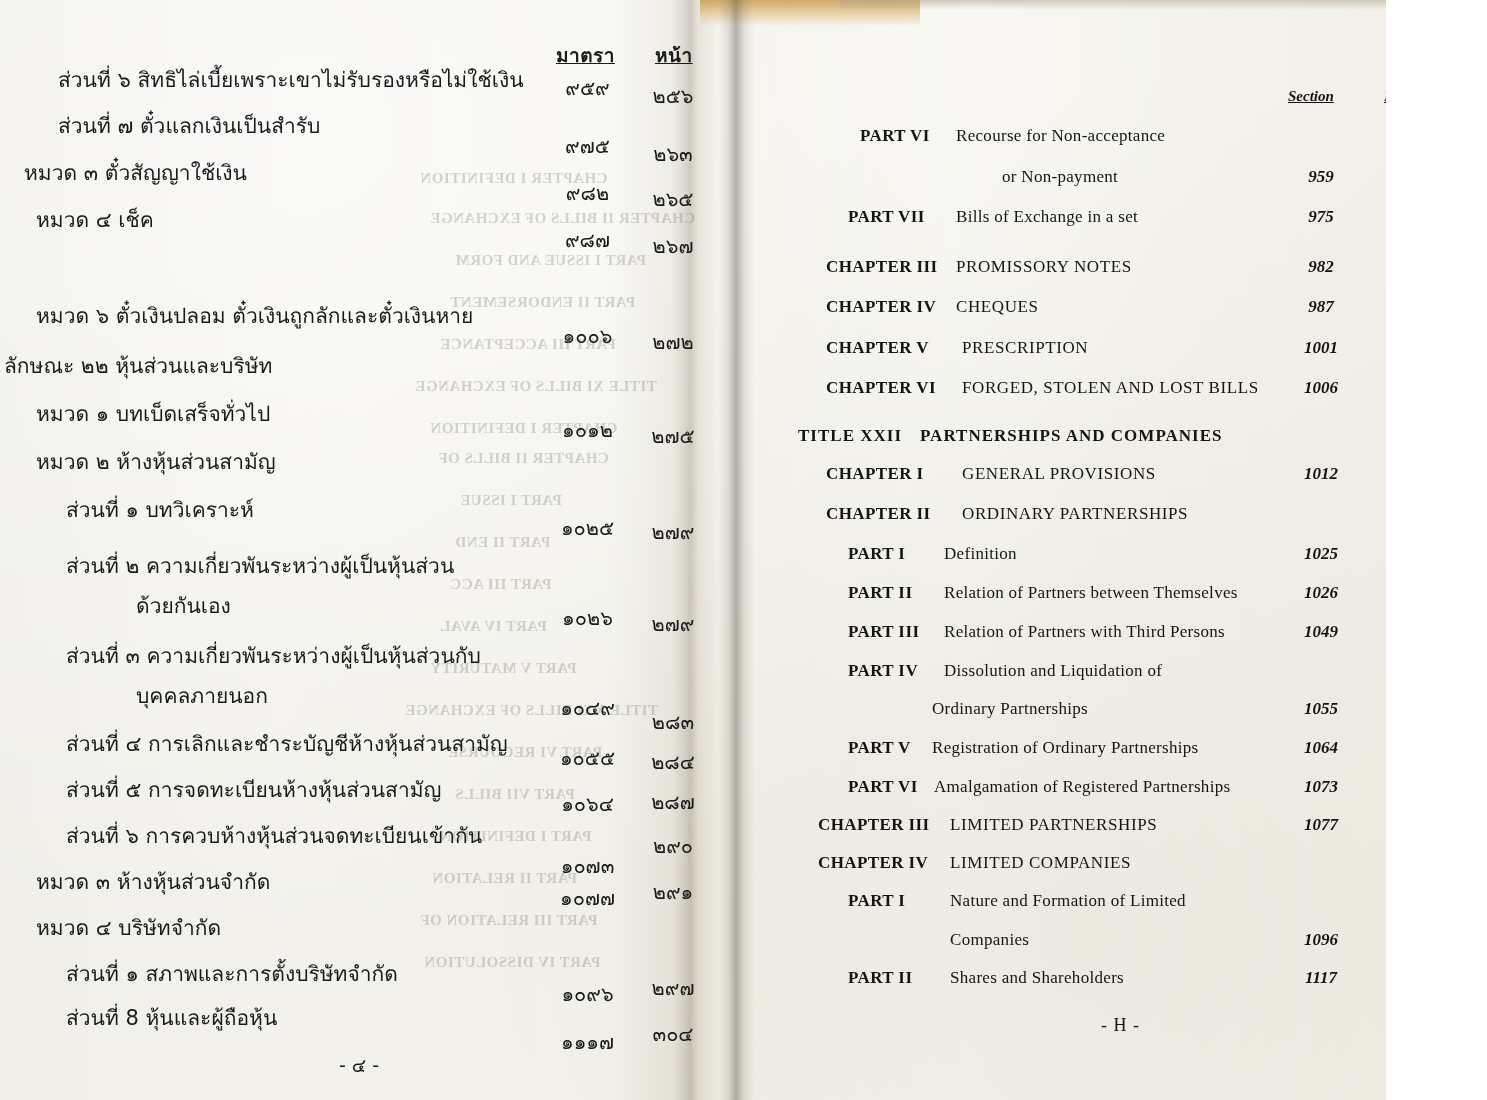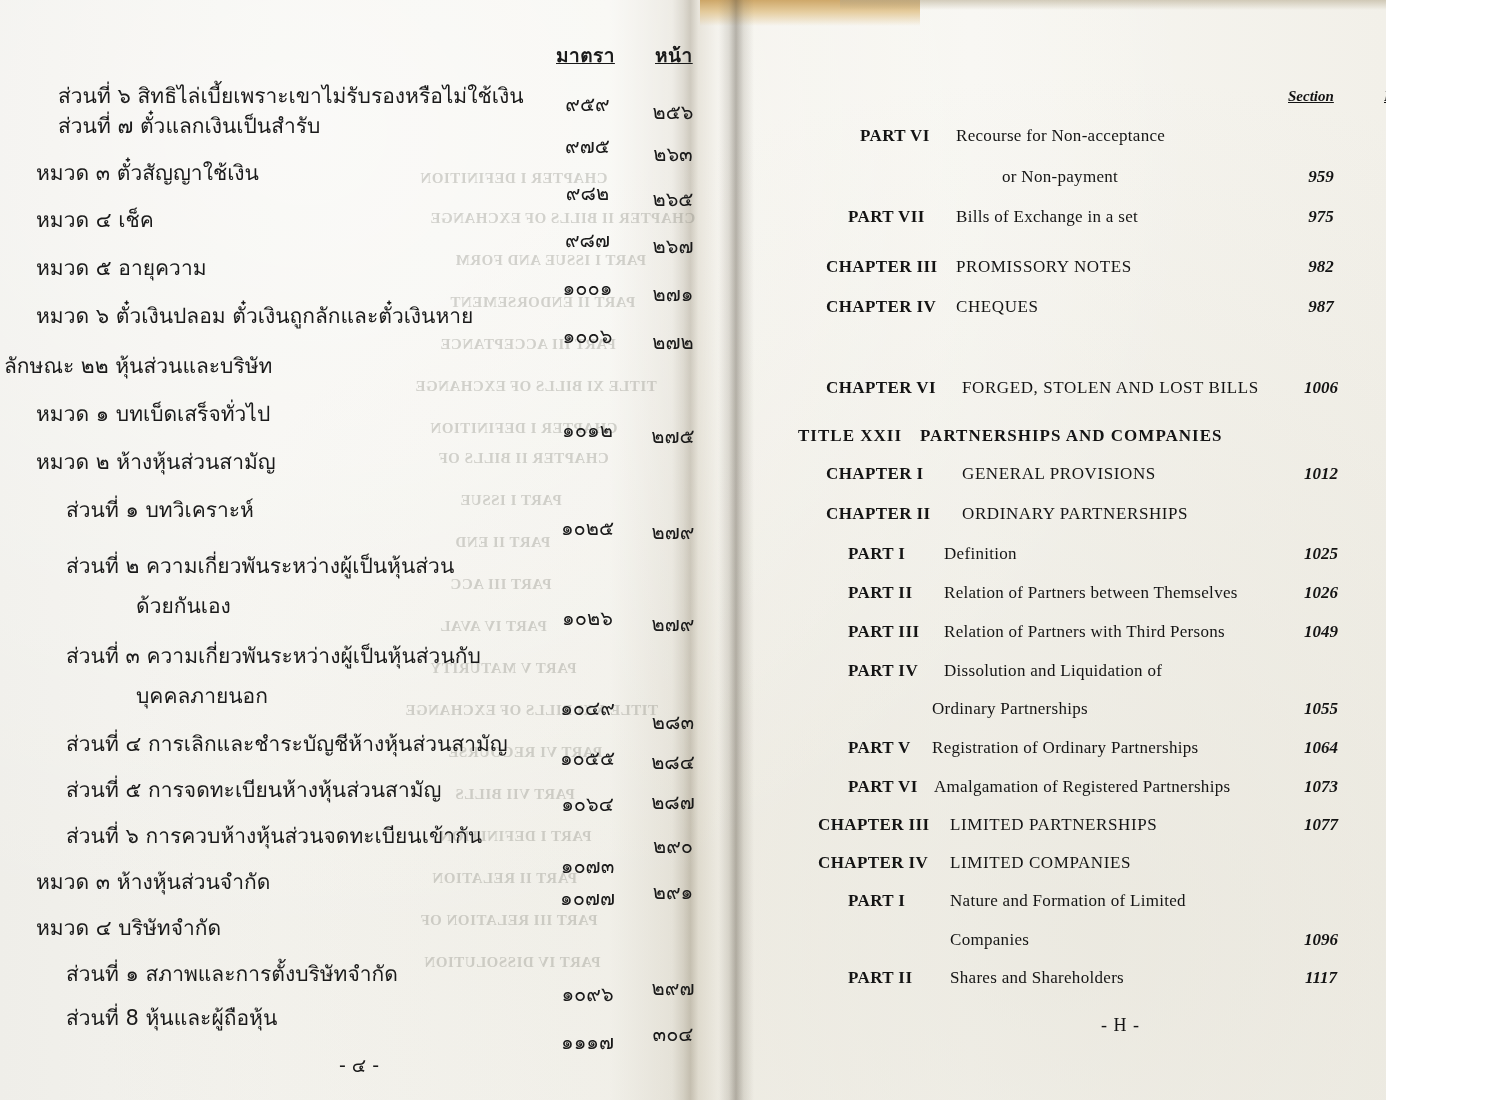--- a/index.html
+++ b/index.html
@@ -226,49 +226,44 @@
     <div class="ghost" style="left:440px; top:618px;">PART IV  AVAL</div>
     <div class="ghost" style="left:430px; top:660px;">PART V  MATURITY</div>
     <div class="ghost" style="left:405px; top:702px;">TITLE XXI  BILLS OF EXCHANGE</div>
     <div class="ghost" style="left:448px; top:744px;">PART VI  RECOURSE</div>
     <div class="ghost" style="left:455px; top:786px;">PART VII  BILLS</div>
     <div class="ghost" style="left:440px; top:828px;">PART I  DEFINITION</div>
     <div class="ghost" style="left:432px; top:870px;">PART II  RELATION</div>
     <div class="ghost" style="left:420px; top:912px;">PART III  RELATION OF</div>
     <div class="ghost" style="left:424px; top:954px;">PART IV  DISSOLUTION</div>
 
-    <div class="l-row" style="top:78px;">
+    <div class="l-row" style="top:62px;">
       <div class="l-label" style="left:58px; top:8px;">ส่วนที่ ๖ สิทธิไล่เบี้ยเพราะเขาไม่รับรองหรือไม่ใช้เงิน</div>
       <div class="l-sec" style="top:10px;">๙๕๙</div>
       <div class="l-page" style="top:18px;">๒๕๖</div>
     </div>
 
     <div class="l-row" style="top:108px;">
       <div class="l-label" style="left:58px; top:8px;">ส่วนที่ ๗  ตั๋วแลกเงินเป็นสำรับ</div>
       <div class="l-sec" style="top:22px;">๙๗๕</div>
       <div class="l-page" style="top:30px;">๒๖๓</div>
     </div>
 
     <div class="l-row" style="top:155px;">
-      <div class="l-label" style="left:36px; top:8px;">หมวด ๓   ตั๋วสัญญาใช้เงิน</div>
+      <div class="l-label" style="left:24px; top:8px;">หมวด ๓   ตั๋วสัญญาใช้เงิน</div>
       <div class="l-sec" style="top:22px;">๙๘๒</div>
       <div class="l-page" style="top:28px;">๒๖๕</div>
     </div>
 
     <div class="l-row" style="top:202px;">
       <div class="l-label" style="left:36px; top:8px;">หมวด ๔   เช็ค</div>
       <div class="l-sec" style="top:22px;">๙๘๗</div>
       <div class="l-page" style="top:28px;">๒๖๗</div>
     </div>
 
-    <div class="l-row" style="top:250px;">
-      <div class="l-label" style="left:36px; top:8px;">หมวด ๕   อายุความ</div>
-      <div class="l-sec" style="top:22px;">๑๐๐๑</div>
-      <div class="l-page" style="top:28px;">๒๗๑</div>
-    </div>
 
     <div class="l-row" style="top:298px;">
       <div class="l-label" style="left:36px; top:8px;">หมวด ๖   ตั๋วเงินปลอม ตั๋วเงินถูกลักและตั๋วเงินหาย</div>
       <div class="l-sec" style="top:22px;">๑๐๐๖</div>
       <div class="l-page" style="top:28px;">๒๗๒</div>
     </div>
 
     <div class="l-row" style="top:348px;">
       <div class="l-label" style="left:4px; top:8px;">ลักษณะ ๒๒  หุ้นส่วนและบริษัท</div>
       <div class="l-sec" style="top:22px;"></div>
@@ -397,20 +392,26 @@
       <div class="r-page">265</div>
     </div>
 
     <div class="r-row" style="top:297px;">
       <div class="r-lead" style="left:72px;">CHAPTER IV</div>
       <div class="r-text small-caps" style="left:202px;">CHEQUES</div>
       <div class="r-sec">987</div>
       <div class="r-page">267</div>
     </div>
 
+    <div class="r-row" style="top:338px;">
+      <div class="r-lead" style="left:72px;">CHAPTER V</div>
+      <div class="r-text small-caps" style="left:208px;">PRESCRIPTION</div>
+      <div class="r-sec">1001</div>
+      <div class="r-page">271</div>
+    </div>
 
     <div class="r-row" style="top:378px;">
       <div class="r-lead" style="left:72px;">CHAPTER VI</div>
       <div class="r-text small-caps" style="left:208px;">FORGED, STOLEN AND LOST BILLS</div>
       <div class="r-sec">1006</div>
       <div class="r-page">272</div>
     </div>
 
     <div class="r-row" style="top:426px;">
       <div class="r-lead" style="left:44px; letter-spacing:1px;">TITLE XXII</div>

